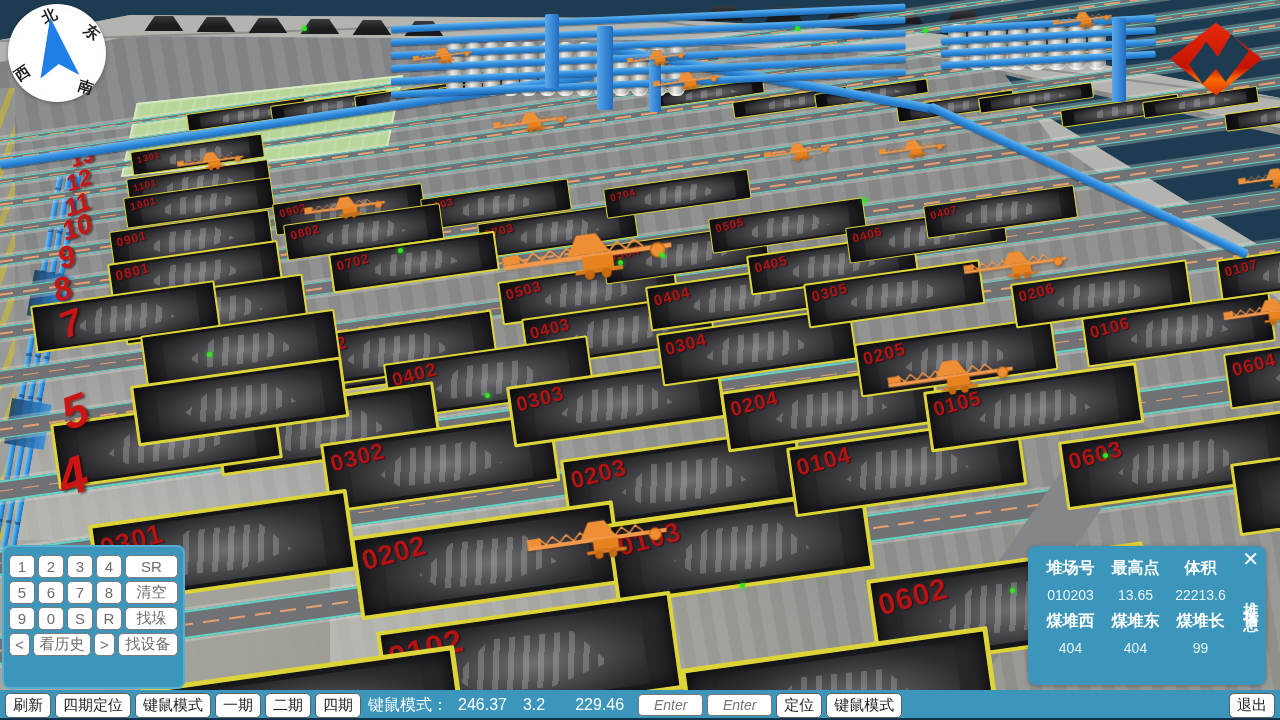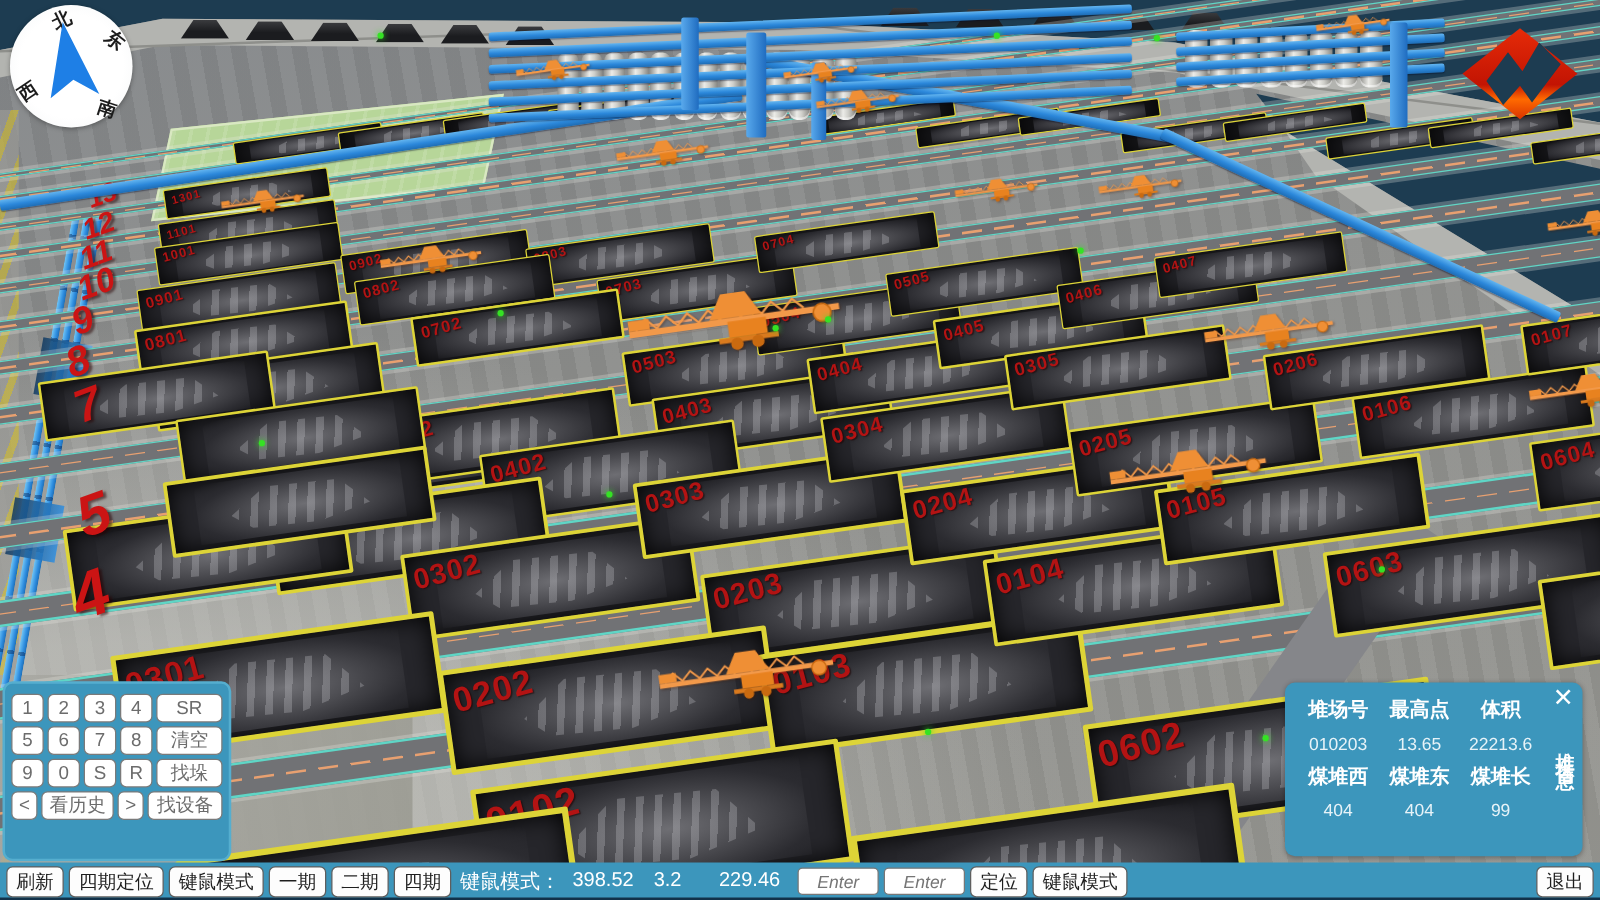--- a/index.html
+++ b/index.html
@@ -495,21 +495,21 @@
   </div>
 
   <div class="bottombar">
     <button class="bbtn">刷新</button>
     <button class="bbtn">四期定位</button>
     <button class="bbtn">键鼠模式</button>
     <button class="bbtn">一期</button>
     <button class="bbtn">二期</button>
     <button class="bbtn">四期</button>
     <span class="blabel">键鼠模式：</span>
-    <span class="bcoord c1">398.52</span>
+    <span class="bcoord c1">246.37</span>
     <span class="bcoord c2">3.2</span>
     <span class="bcoord c3">229.46</span>
     <input class="benter" placeholder="Enter" style="">
     <input class="benter" placeholder="Enter" style="">
     <button class="bbtn">定位</button>
     <button class="bbtn">键鼠模式</button>
     <button class="bbtn bexit">退出</button>
   </div>
 
 </div>

